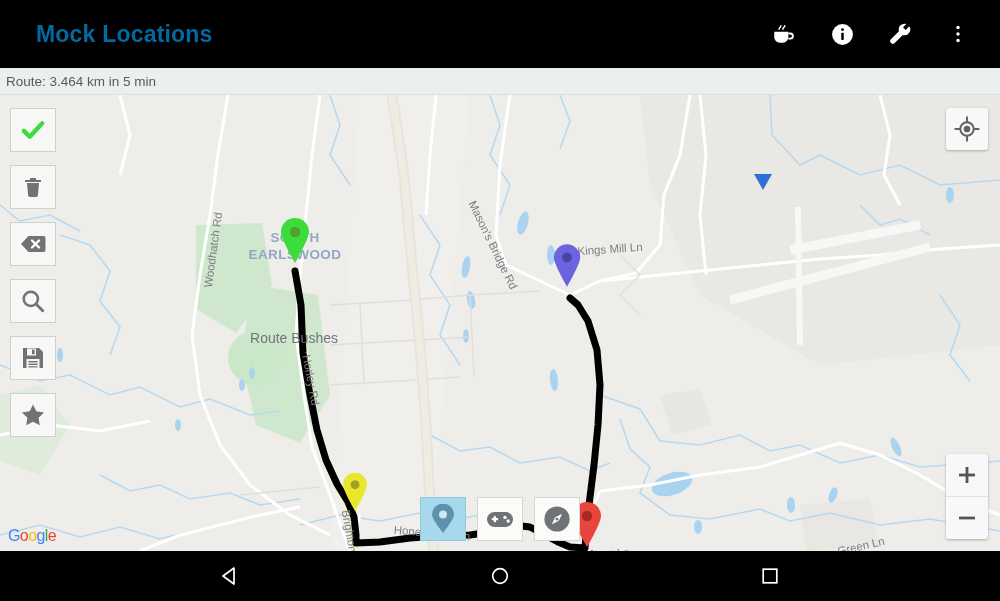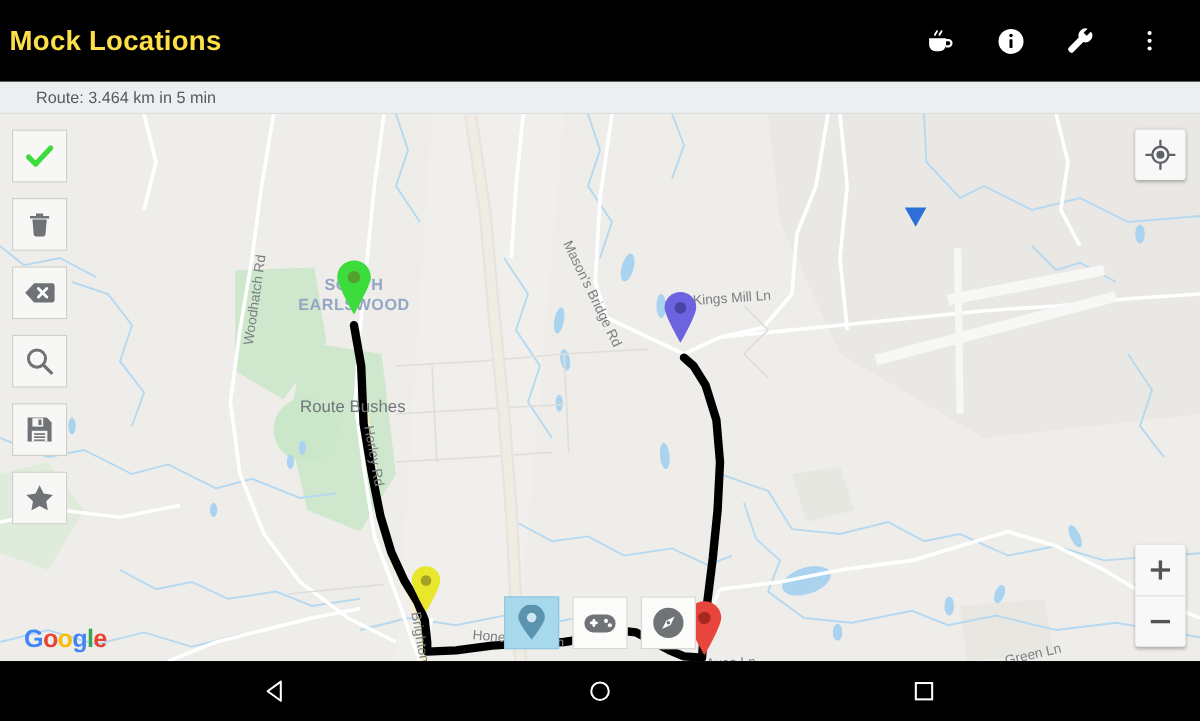--- a/index.html
+++ b/index.html
@@ -10,57 +10,57 @@
     font-family: "Liberation Sans", sans-serif;
   }
   #app { position: relative; width: 1000px; height: 601px; overflow: hidden; }
 
   
   .appbar {
     position: absolute; left: 0; top: 0; width: 1000px; height: 68px;
     background: #000000; display: flex; align-items: center;
   }
   .app-title {
-    color: #fde047; font-size: 23px; font-weight: bold;
-    margin-left: 8px; letter-spacing: 0.2px; white-space: nowrap;
+    color: #0369a1; font-size: 23px; font-weight: bold;
+    margin-left: 36px; letter-spacing: 0.2px; white-space: nowrap;
   }
   .appbar-actions {
     margin-left: auto; display: flex; align-items: center;
     gap: 18px; margin-right: 22px;
   }
   .act-btn {
     width: 40px; height: 40px; display: flex;
     align-items: center; justify-content: center; cursor: pointer;
   }
   .act-btn svg { display: block; }
 
   
   .routebar {
     position: absolute; left: 0; top: 68px; width: 1000px; height: 27px;
     background: #eceff0; display: flex; align-items: center;
     border-bottom: 1px solid #dcdfe0;
   }
   .route-text {
-    color: #555a5d; font-size: 13.5px; margin-left: 30px; white-space: nowrap;
+    color: #555a5d; font-size: 13.5px; margin-left: 6px; white-space: nowrap;
   }
 
   
   .map {
     position: absolute; left: 0; top: 95px; width: 1000px; height: 456px;
     background: #efedea; overflow: hidden;
   }
   .map-svg { position: absolute; left: 0; top: 0; }
 
   
   .marker { position: absolute; transform: translate(-50%, -100%); }
 
   
   .glogo {
-    position: absolute; left: 20px; bottom: 6px;
-    font-size: 21px; font-weight: bold; letter-spacing: -0.6px;
+    position: absolute; left: 8px; bottom: 6px;
+    font-size: 16px; font-weight: normal; letter-spacing: -0.6px;
     font-family: "Liberation Sans", sans-serif;
   }
   .glogo span { display: inline-block; }
 
   
   .sidetools {
     position: absolute; left: 10px; top: 13px;
     display: flex; flex-direction: column; gap: 13px;
   }
   .tool-btn {

